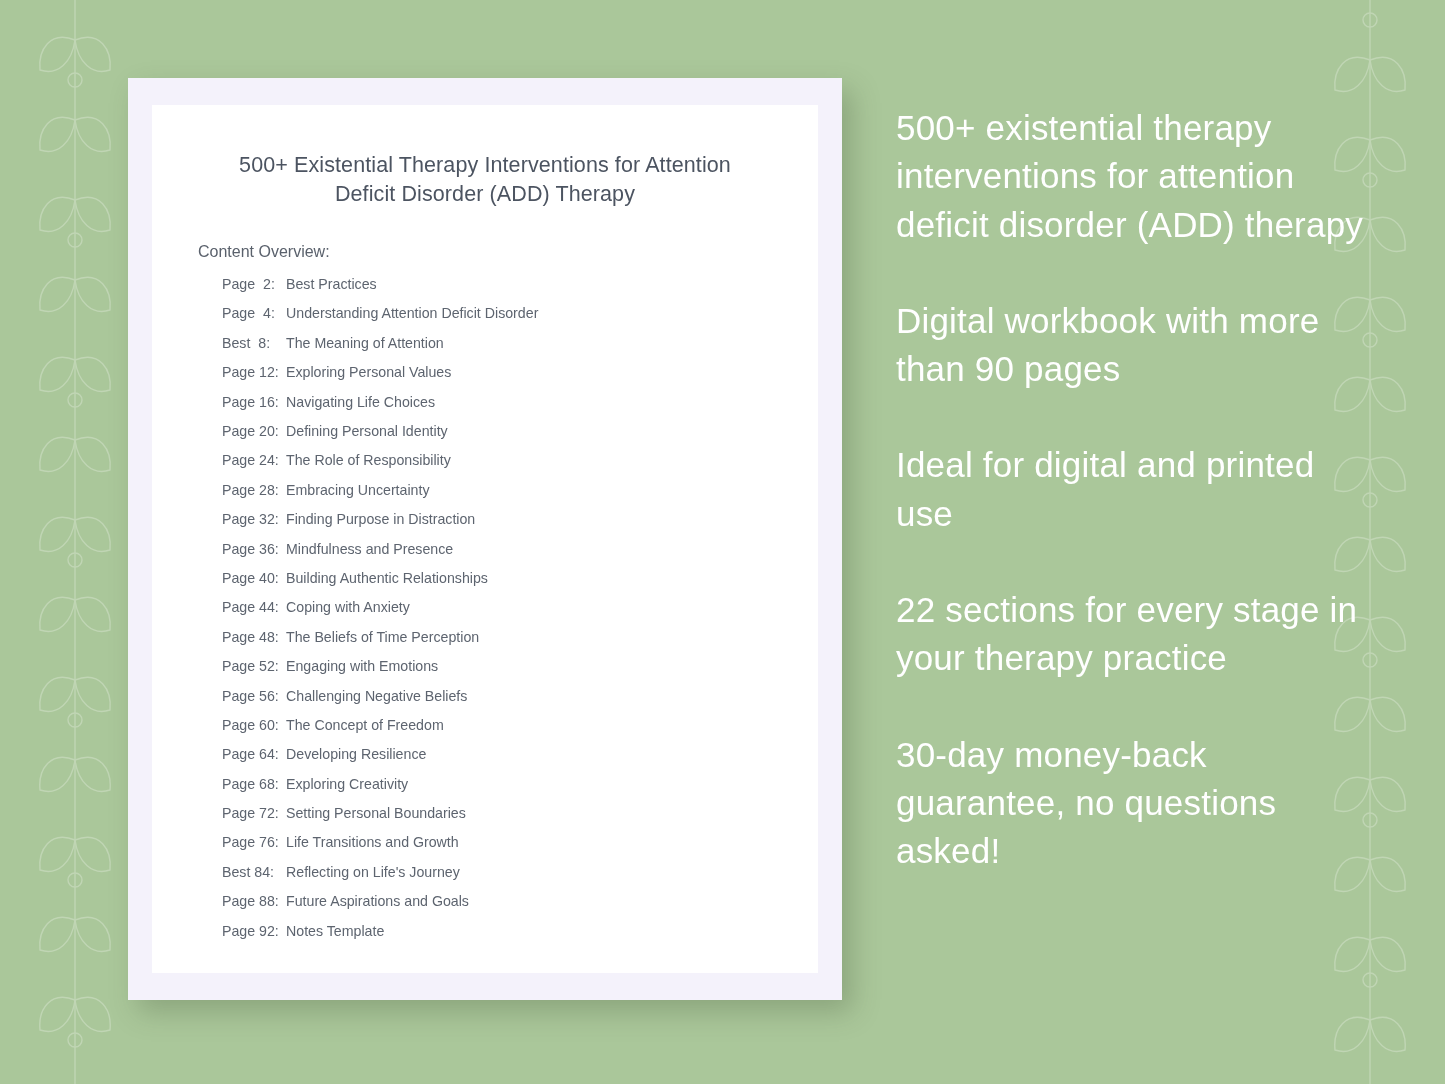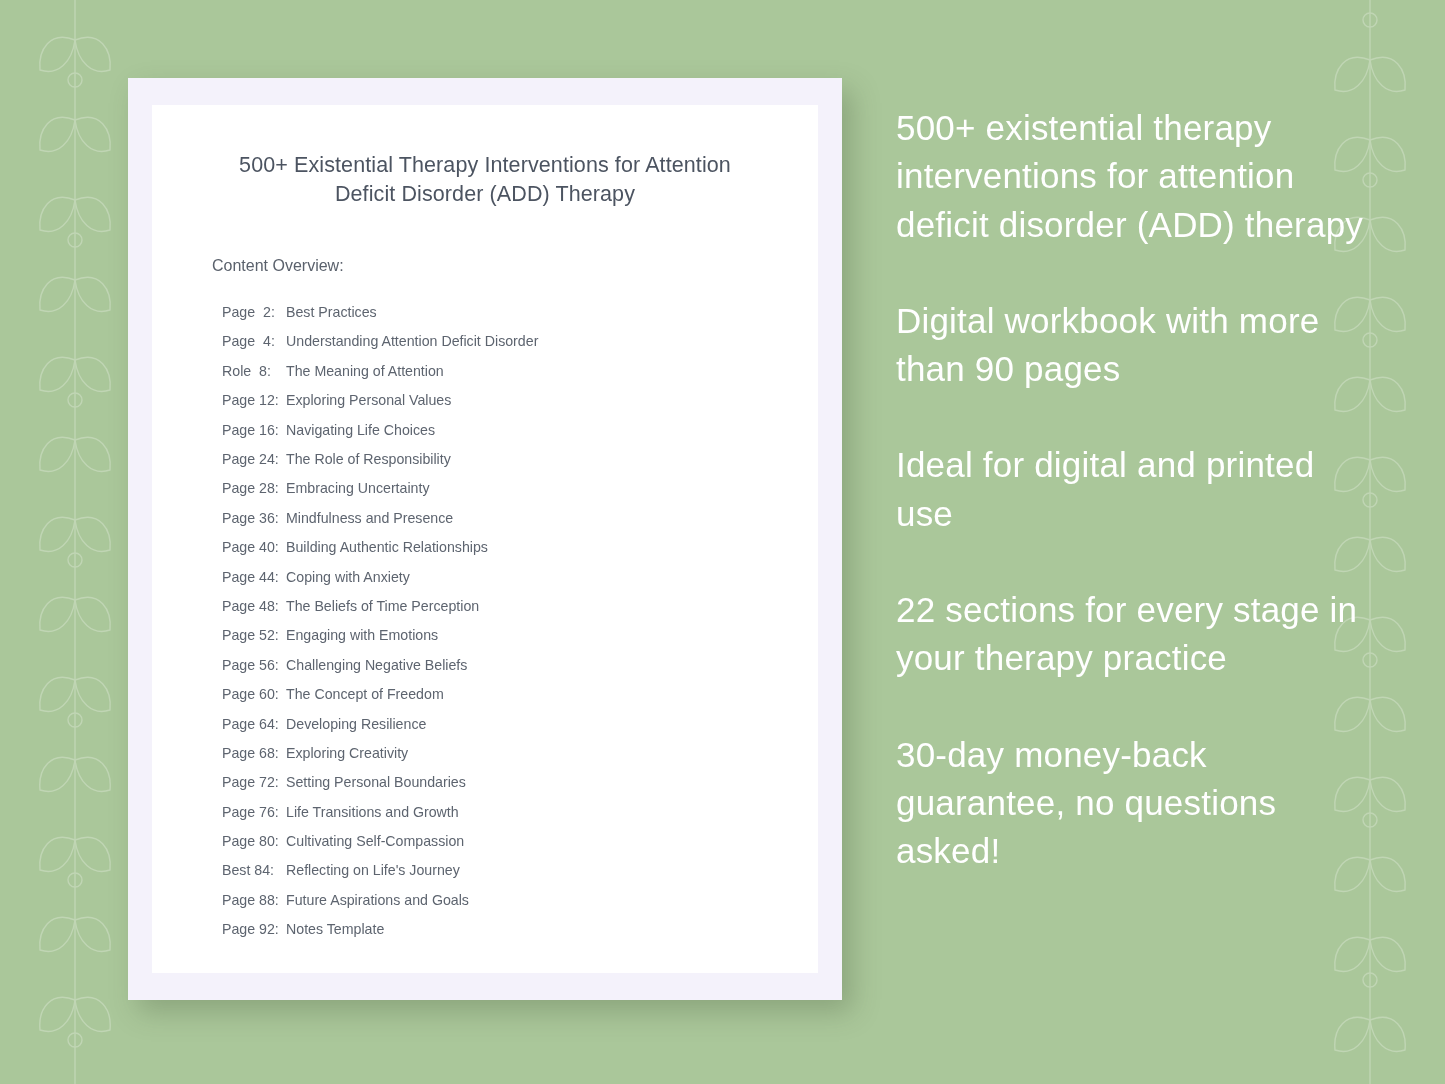--- a/index.html
+++ b/index.html
@@ -57,21 +57,21 @@
     margin: 0;
     padding: 46px 60px 0 60px;
     text-align: center;
     font-size: 21.5px;
     line-height: 1.35;
     font-weight: 400;
     color: #4c5461;
     letter-spacing: 0.1px;
   }
   .content-overview {
-    margin: 14px;
+    margin: 0;
     padding: 34px 0 0 46px;
     font-size: 16px;
     color: #5a616c;
     font-weight: 400;
   }
   .toc {
     list-style: none;
     margin: 0;
     padding: 16px 0 0 70px;
   }
@@ -211,40 +211,48 @@
       <ul class="toc">
         <li>
             <span class="pg">Page  2:</span>
             <span class="tt">Best Practices</span>
           </li>
         <li>
             <span class="pg">Page  4:</span>
             <span class="tt">Understanding Attention Deficit Disorder</span>
           </li>
         <li>
-            <span class="pg">Role  8:</span>
+            <span class="pg">Best  8:</span>
             <span class="tt">The Meaning of Attention</span>
           </li>
         <li>
             <span class="pg">Page 12:</span>
             <span class="tt">Exploring Personal Values</span>
           </li>
         <li>
             <span class="pg">Page 16:</span>
             <span class="tt">Navigating Life Choices</span>
           </li>
         <li>
+            <span class="pg">Page 20:</span>
+            <span class="tt">Defining Personal Identity</span>
+          </li>
+        <li>
             <span class="pg">Page 24:</span>
             <span class="tt">The Role of Responsibility</span>
           </li>
         <li>
             <span class="pg">Page 28:</span>
             <span class="tt">Embracing Uncertainty</span>
           </li>
         <li>
+            <span class="pg">Page 32:</span>
+            <span class="tt">Finding Purpose in Distraction</span>
+          </li>
+        <li>
             <span class="pg">Page 36:</span>
             <span class="tt">Mindfulness and Presence</span>
           </li>
         <li>
             <span class="pg">Page 40:</span>
             <span class="tt">Building Authentic Relationships</span>
           </li>
         <li>
             <span class="pg">Page 44:</span>
             <span class="tt">Coping with Anxiety</span>
@@ -273,24 +281,20 @@
             <span class="pg">Page 68:</span>
             <span class="tt">Exploring Creativity</span>
           </li>
         <li>
             <span class="pg">Page 72:</span>
             <span class="tt">Setting Personal Boundaries</span>
           </li>
         <li>
             <span class="pg">Page 76:</span>
             <span class="tt">Life Transitions and Growth</span>
-          </li>
-        <li>
-            <span class="pg">Page 80:</span>
-            <span class="tt">Cultivating Self-Compassion</span>
           </li>
         <li>
             <span class="pg">Best 84:</span>
             <span class="tt">Reflecting on Life's Journey</span>
           </li>
         <li>
             <span class="pg">Page 88:</span>
             <span class="tt">Future Aspirations and Goals</span>
           </li>
         <li>

